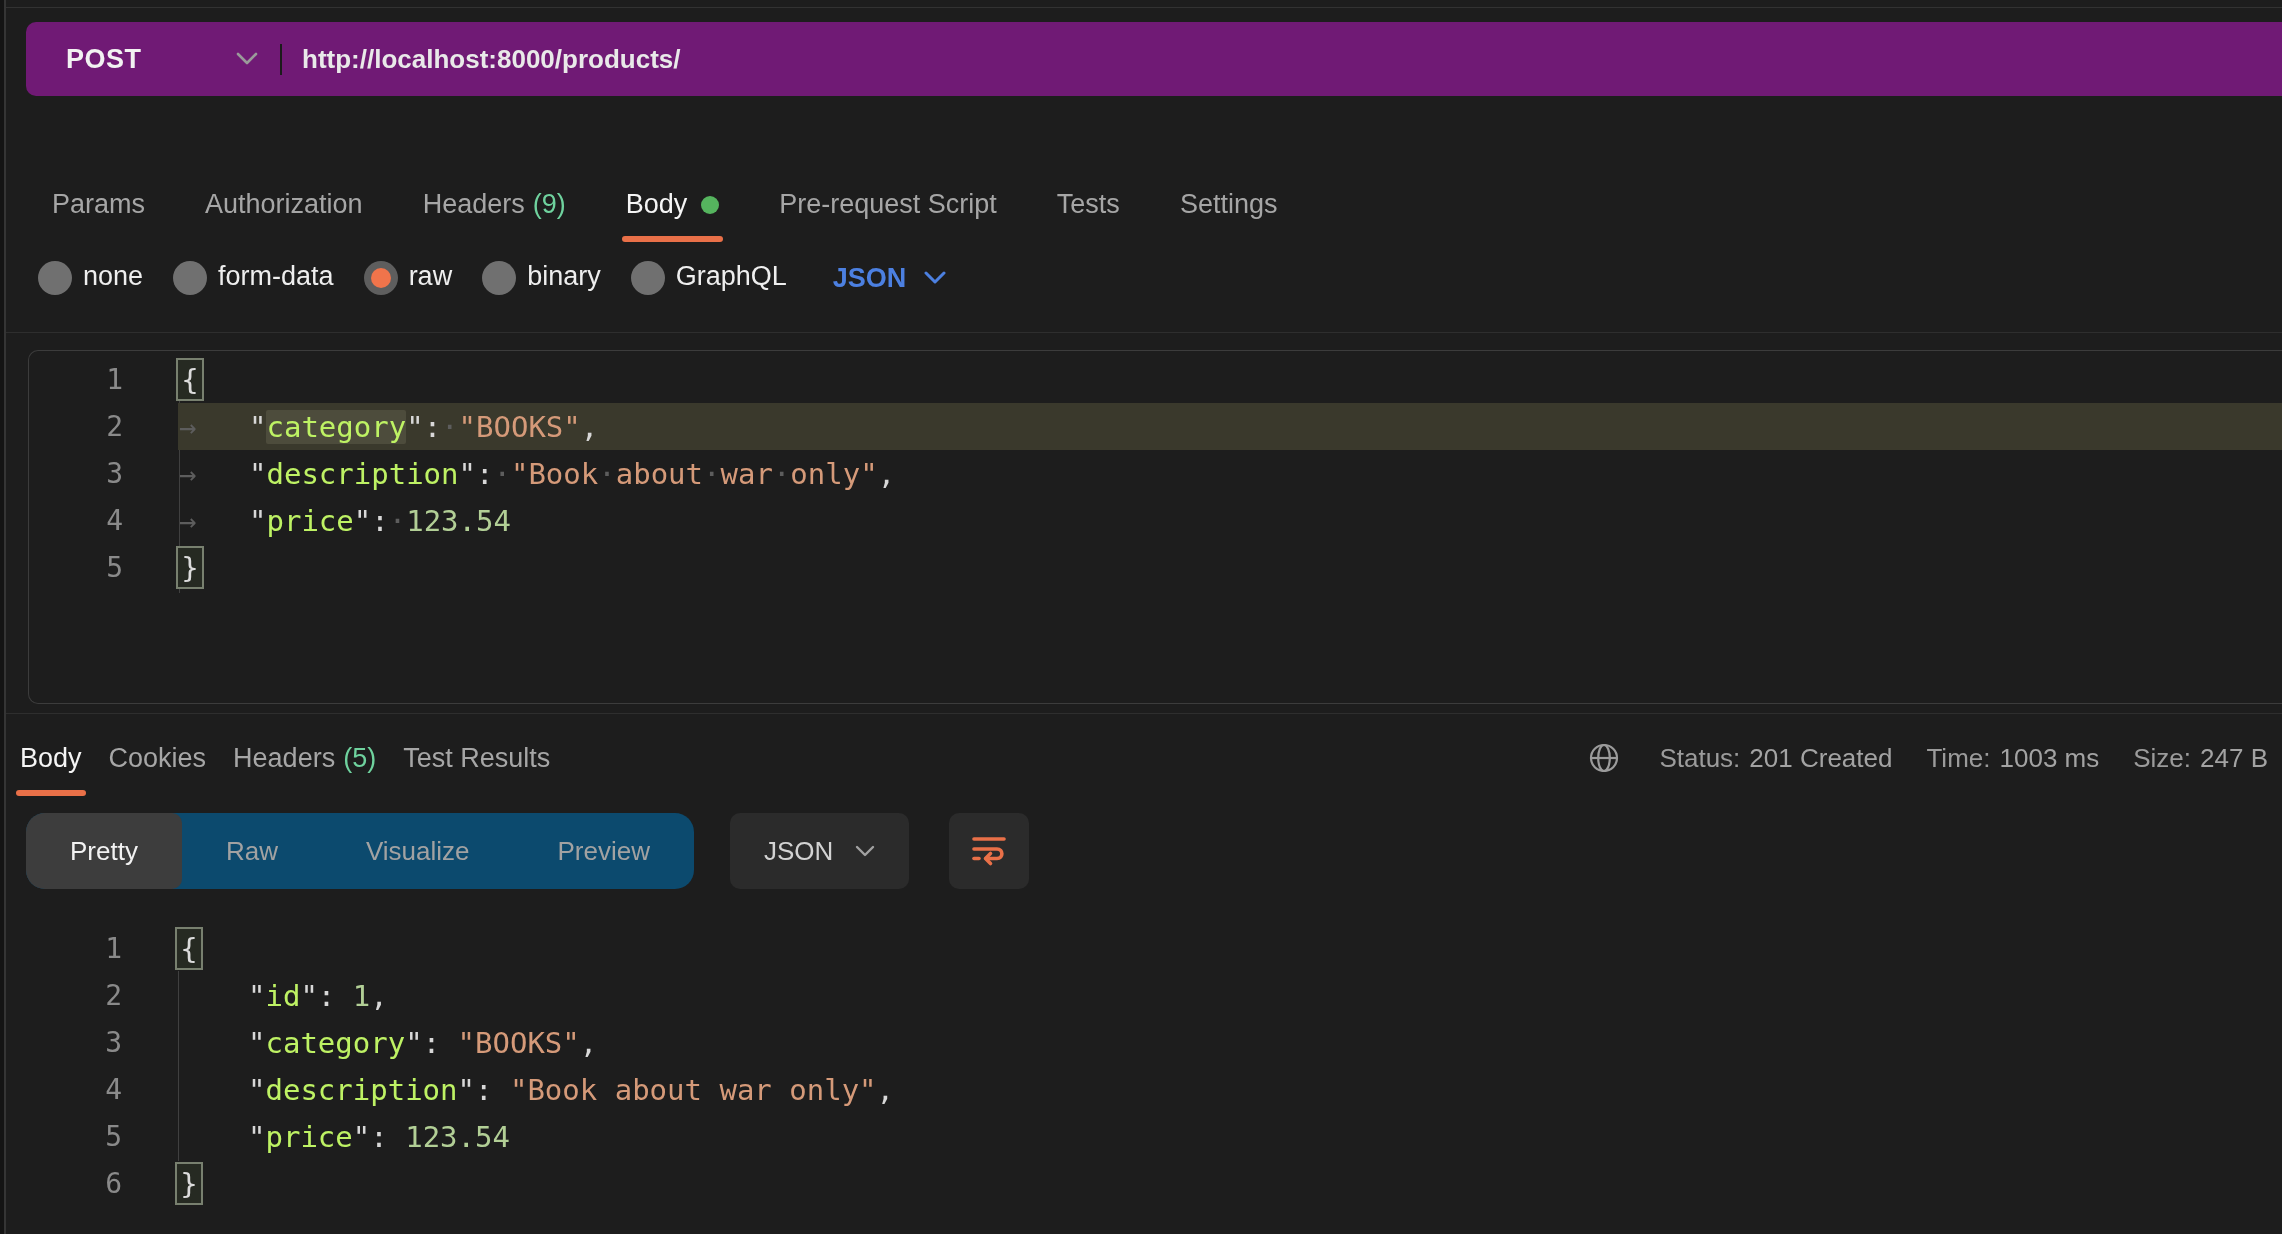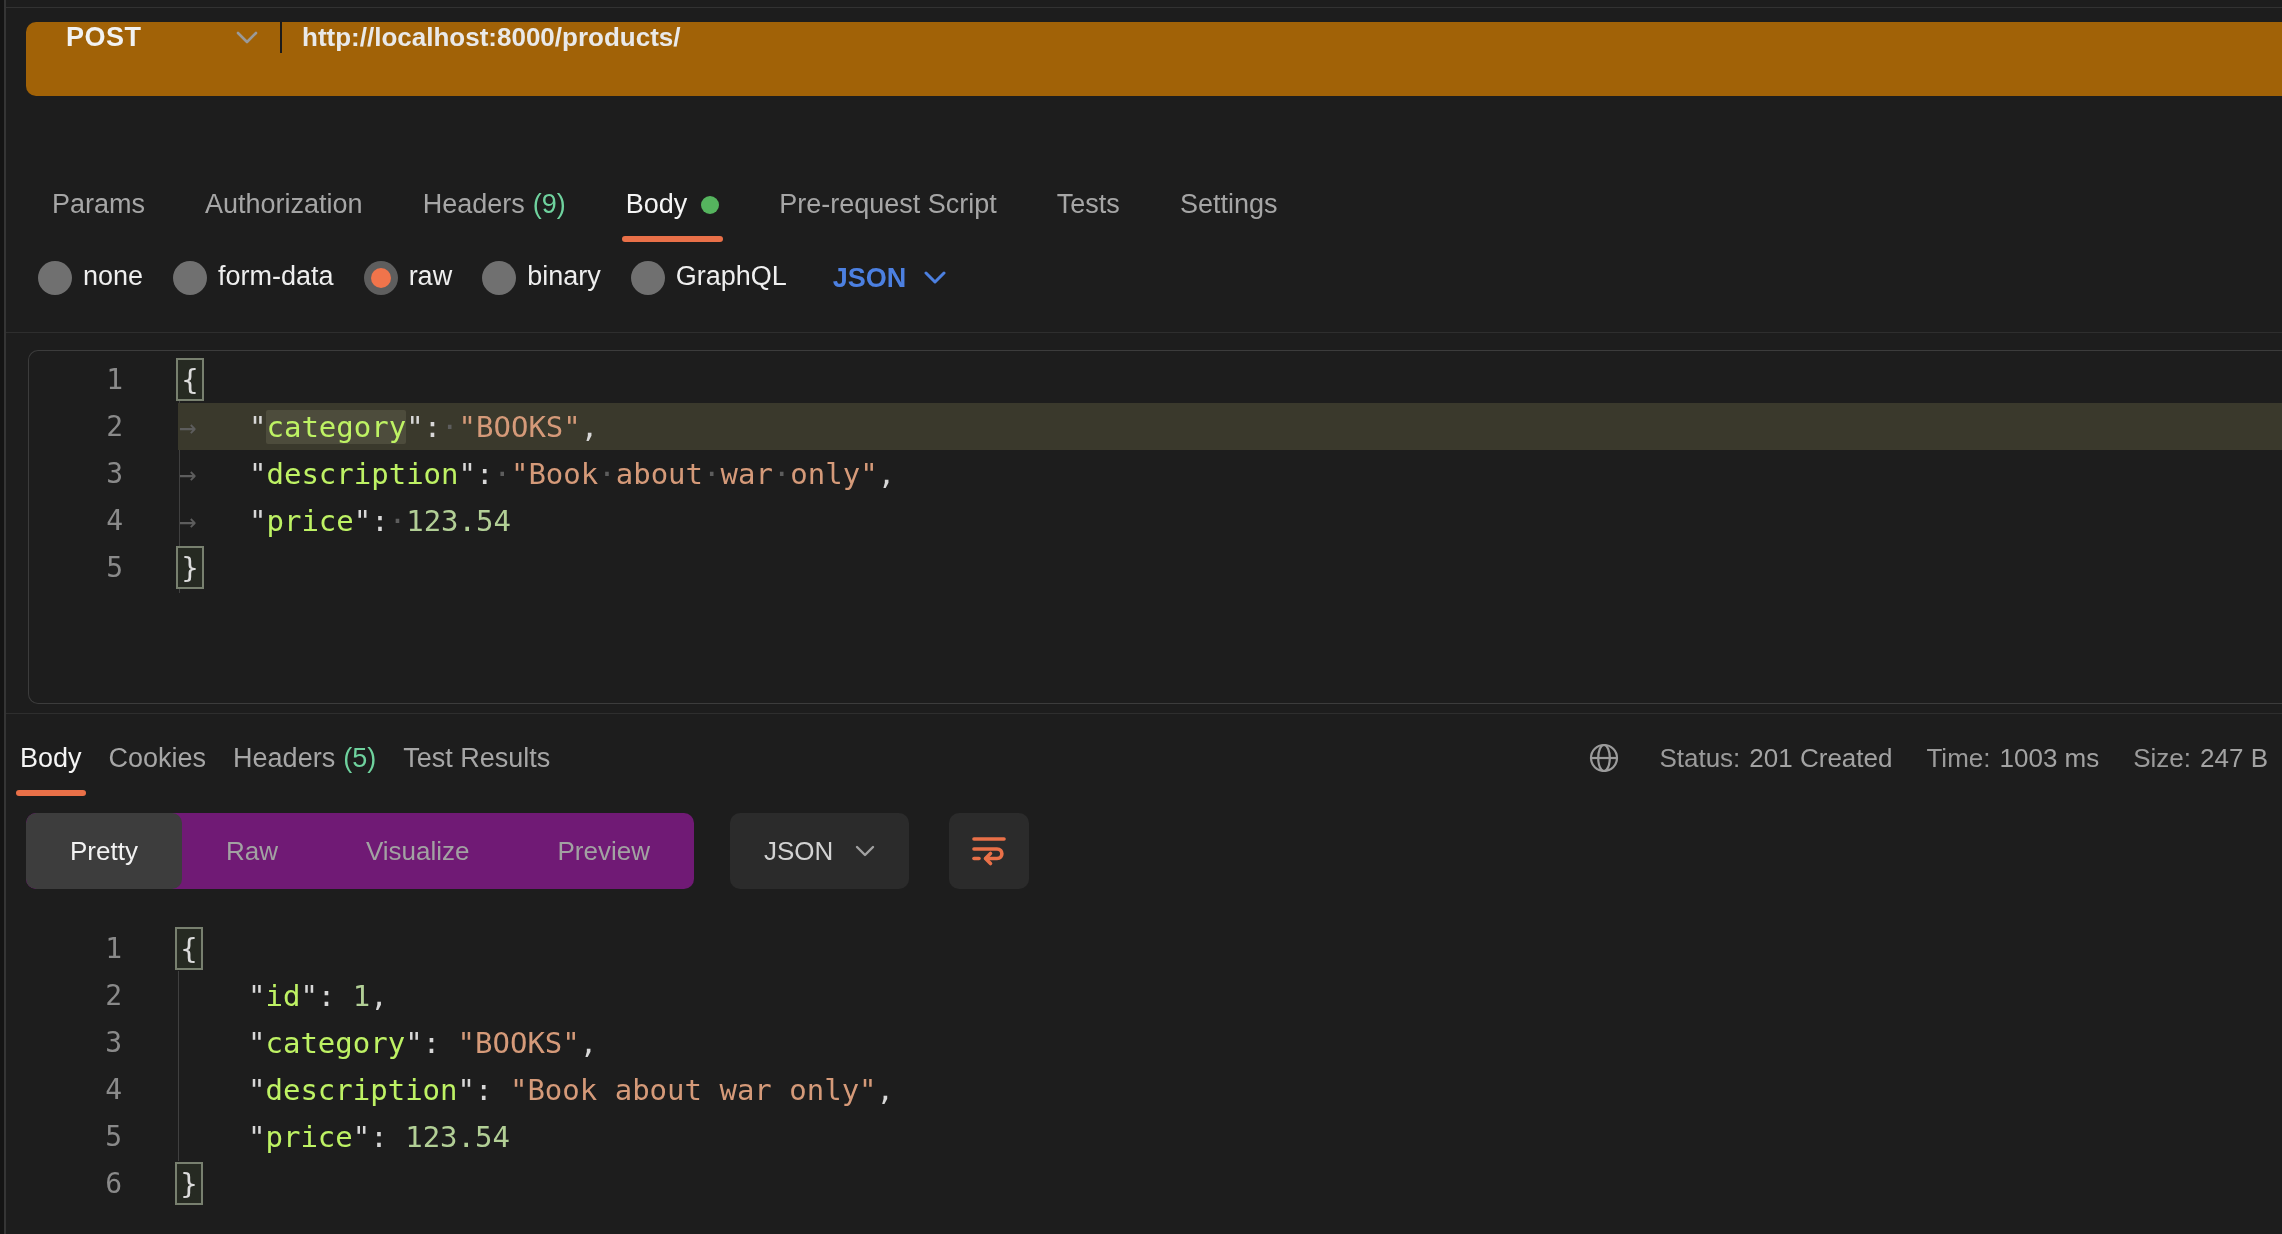--- a/index.html
+++ b/index.html
@@ -3,22 +3,22 @@
 <meta charset="utf-8">
 <style>
   html,body{margin:0;padding:0;background:#1d1d1d;}
   body{position:relative;width:2282px;height:1234px;overflow:hidden;
        font-family:"Liberation Sans",sans-serif;color:#e8e8e8;
        -webkit-font-smoothing:antialiased;}
   .edge-left{position:absolute;left:0;top:0;bottom:0;width:4px;background:#141414;border-right:2px solid #353535;}
   .edge-top{position:absolute;left:6px;right:0;top:7px;height:1px;background:#323232;}
 
   
-  .url-row{position:absolute;left:26px;top:22px;right:0;height:74px;background:#a16207;
-           border-radius:10px 0 0 10px;display:flex;align-items:flex-start;}
+  .url-row{position:absolute;left:26px;top:22px;right:0;height:74px;background:#701a75;
+           border-radius:10px 0 0 10px;display:flex;align-items:center;}
   .method-box{width:192px;flex:none;display:flex;align-items:center;justify-content:space-between;
               padding:0 22px 0 40px;border-right:2px solid #1b1b1b;cursor:pointer;}
   .method-label{font-size:27px;font-weight:700;letter-spacing:.5px;color:#f2f2f2;}
   .chev{display:inline-flex;color:#9a9a9a;}
   .url-input{flex:1;display:flex;align-items:center;padding-left:20px;font-size:26px;color:#e9e9e9;font-weight:bold;}
 
   
   .req-tabs{position:absolute;left:52px;top:160px;height:60px;display:flex;gap:60px;align-items:flex-end;
             font-size:27px;color:#a6a6a6;}
   .tab{position:relative;display:flex;align-items:center;cursor:pointer;white-space:nowrap;}
@@ -61,21 +61,21 @@
   
   .resp-tabs{position:absolute;left:20px;top:730px;height:56px;display:flex;gap:27px;align-items:center;
              font-size:27px;color:#a6a6a6;}
   .resp-meta{position:absolute;right:14px;top:730px;height:56px;display:flex;align-items:center;gap:34px;
              font-size:26px;color:#9b9b9b;white-space:nowrap;}
   .meta-item .val{color:#a3a3a3;margin-left:9px;}
   .globe{display:inline-flex;margin-right:2px;}
 
   
   .views-row{position:absolute;left:26px;top:813px;height:76px;display:flex;align-items:stretch;}
-  .segmented{display:flex;background:#701a75;border-radius:10px;overflow:hidden;}
+  .segmented{display:flex;background:#0c4a6e;border-radius:19px;overflow:hidden;}
   .seg{display:flex;align-items:center;padding:0 44px;font-size:26px;color:#a2a2a2;cursor:pointer;}
   .seg.active{background:#3d3d3d;color:#f2f2f2;border-radius:10px;}
   .json-btn{margin-left:36px;background:#2b2b2b;border-radius:10px;padding:0 34px;display:flex;align-items:center;
             gap:22px;font-size:26px;color:#d2d2d2;cursor:pointer;}
   .json-btn .chev{color:#a2a2a2;}
   .wrap-btn{margin-left:40px;width:80px;background:#2b2b2b;border-radius:10px;display:flex;align-items:center;
             justify-content:center;cursor:pointer;}
 </style>
 </head>
 <body>

